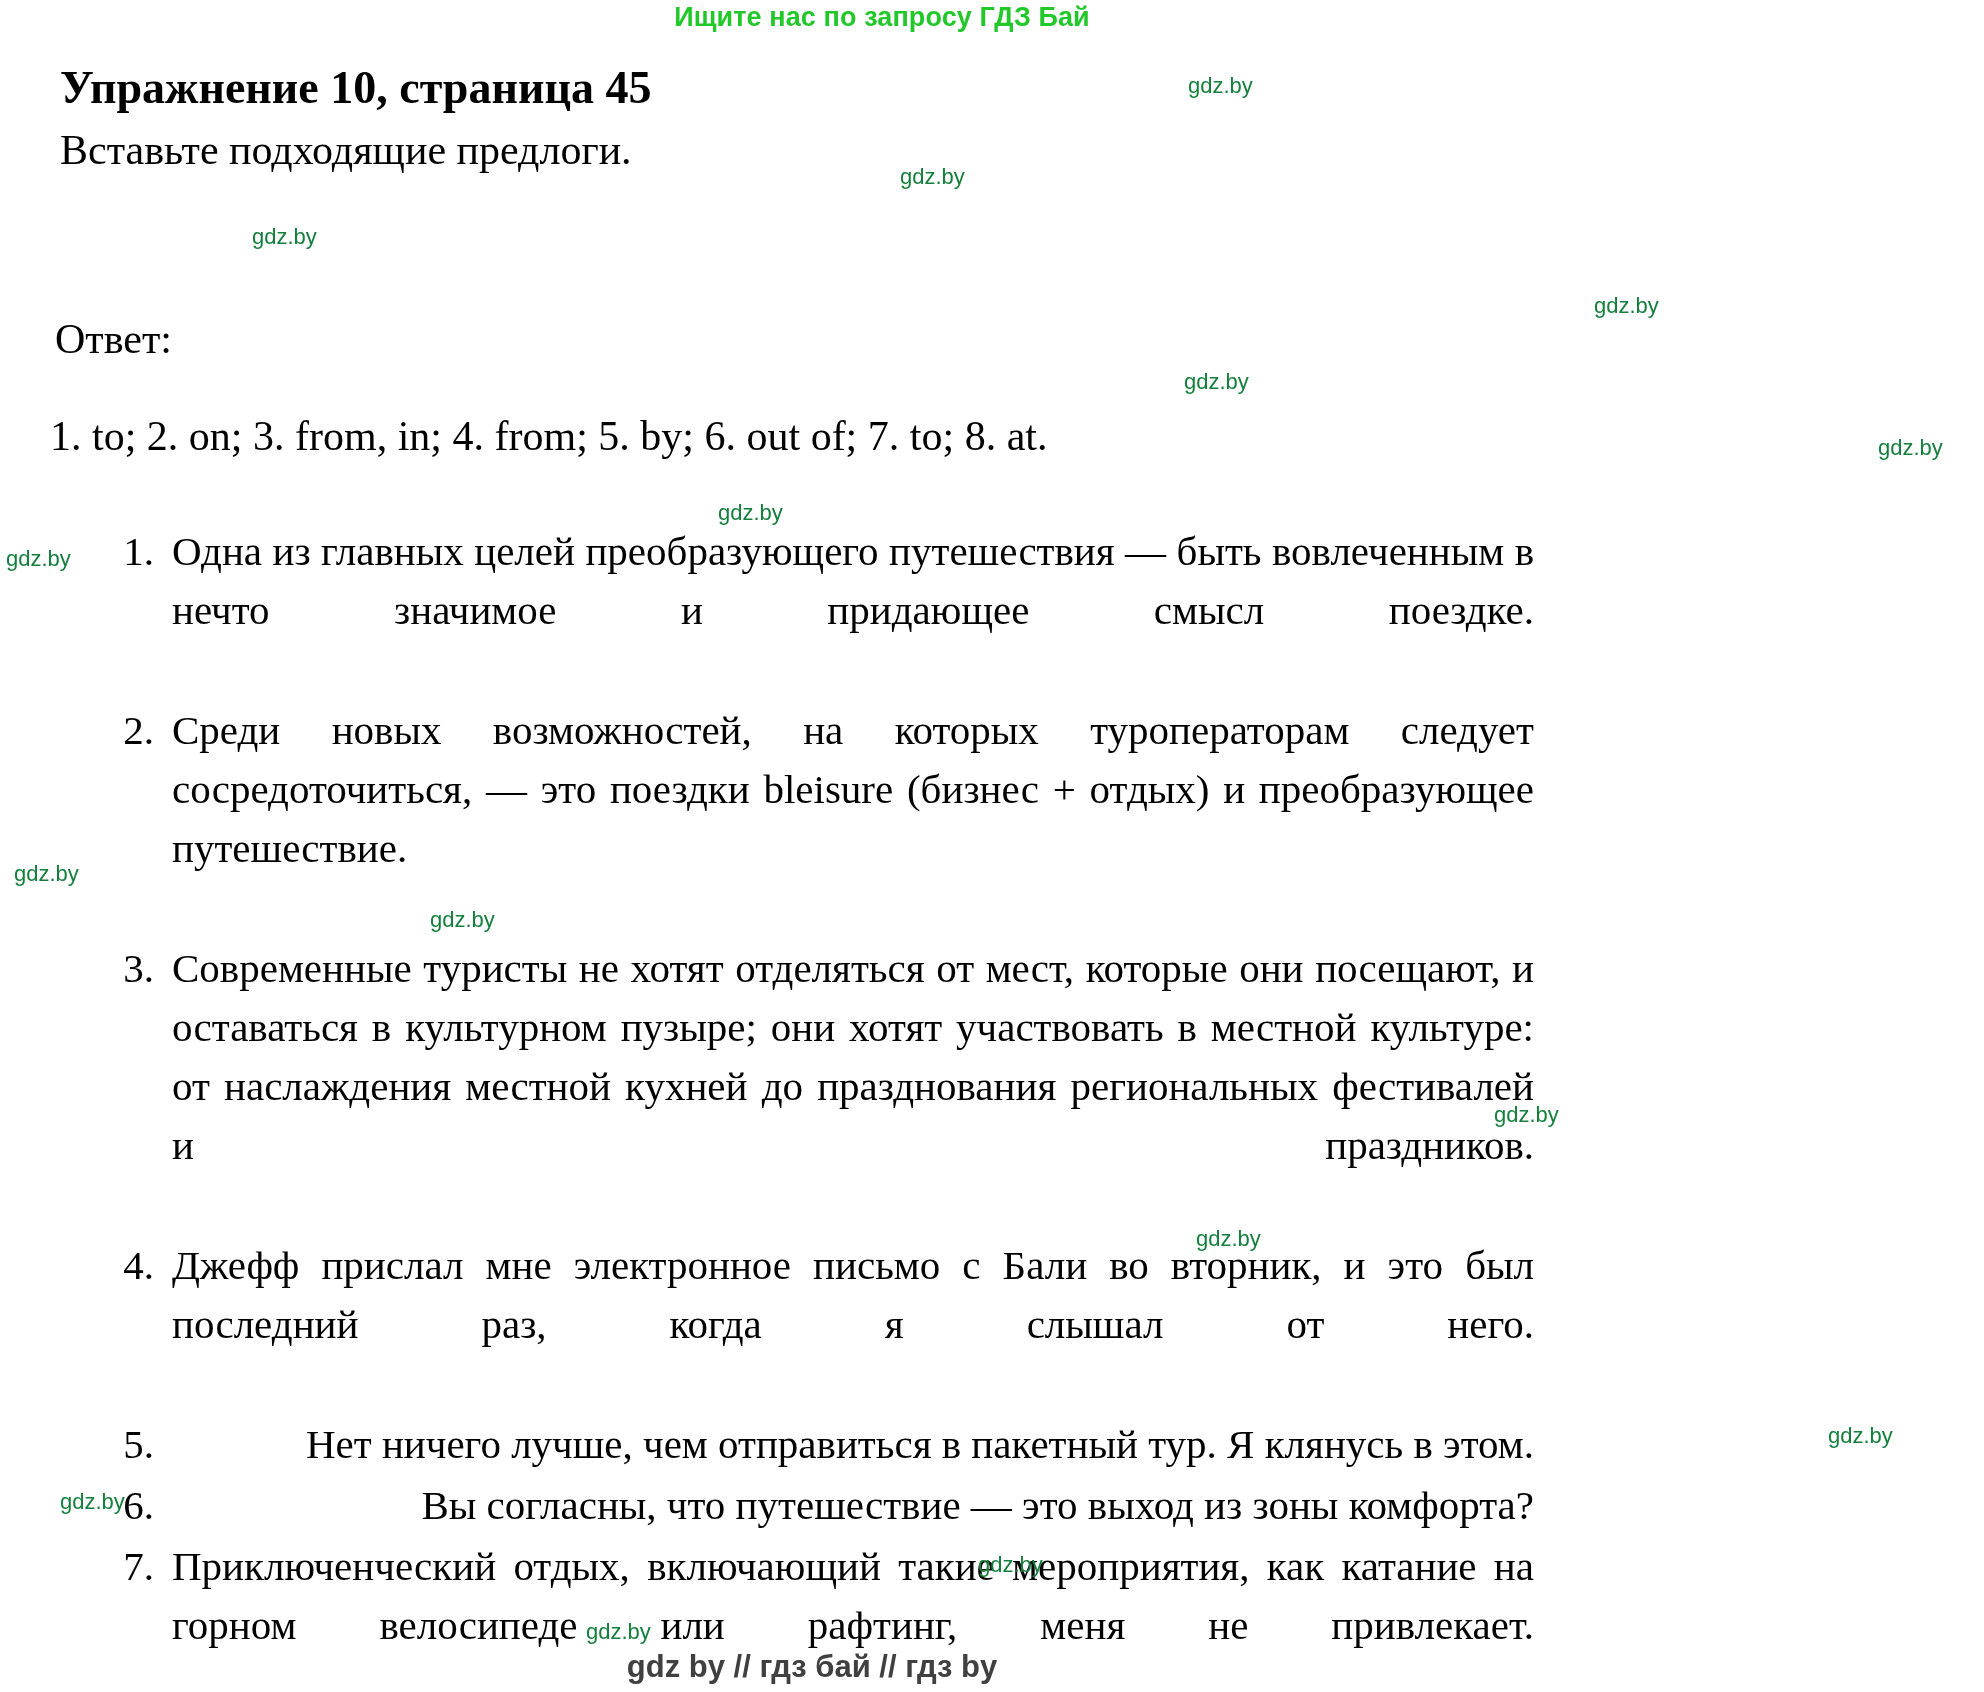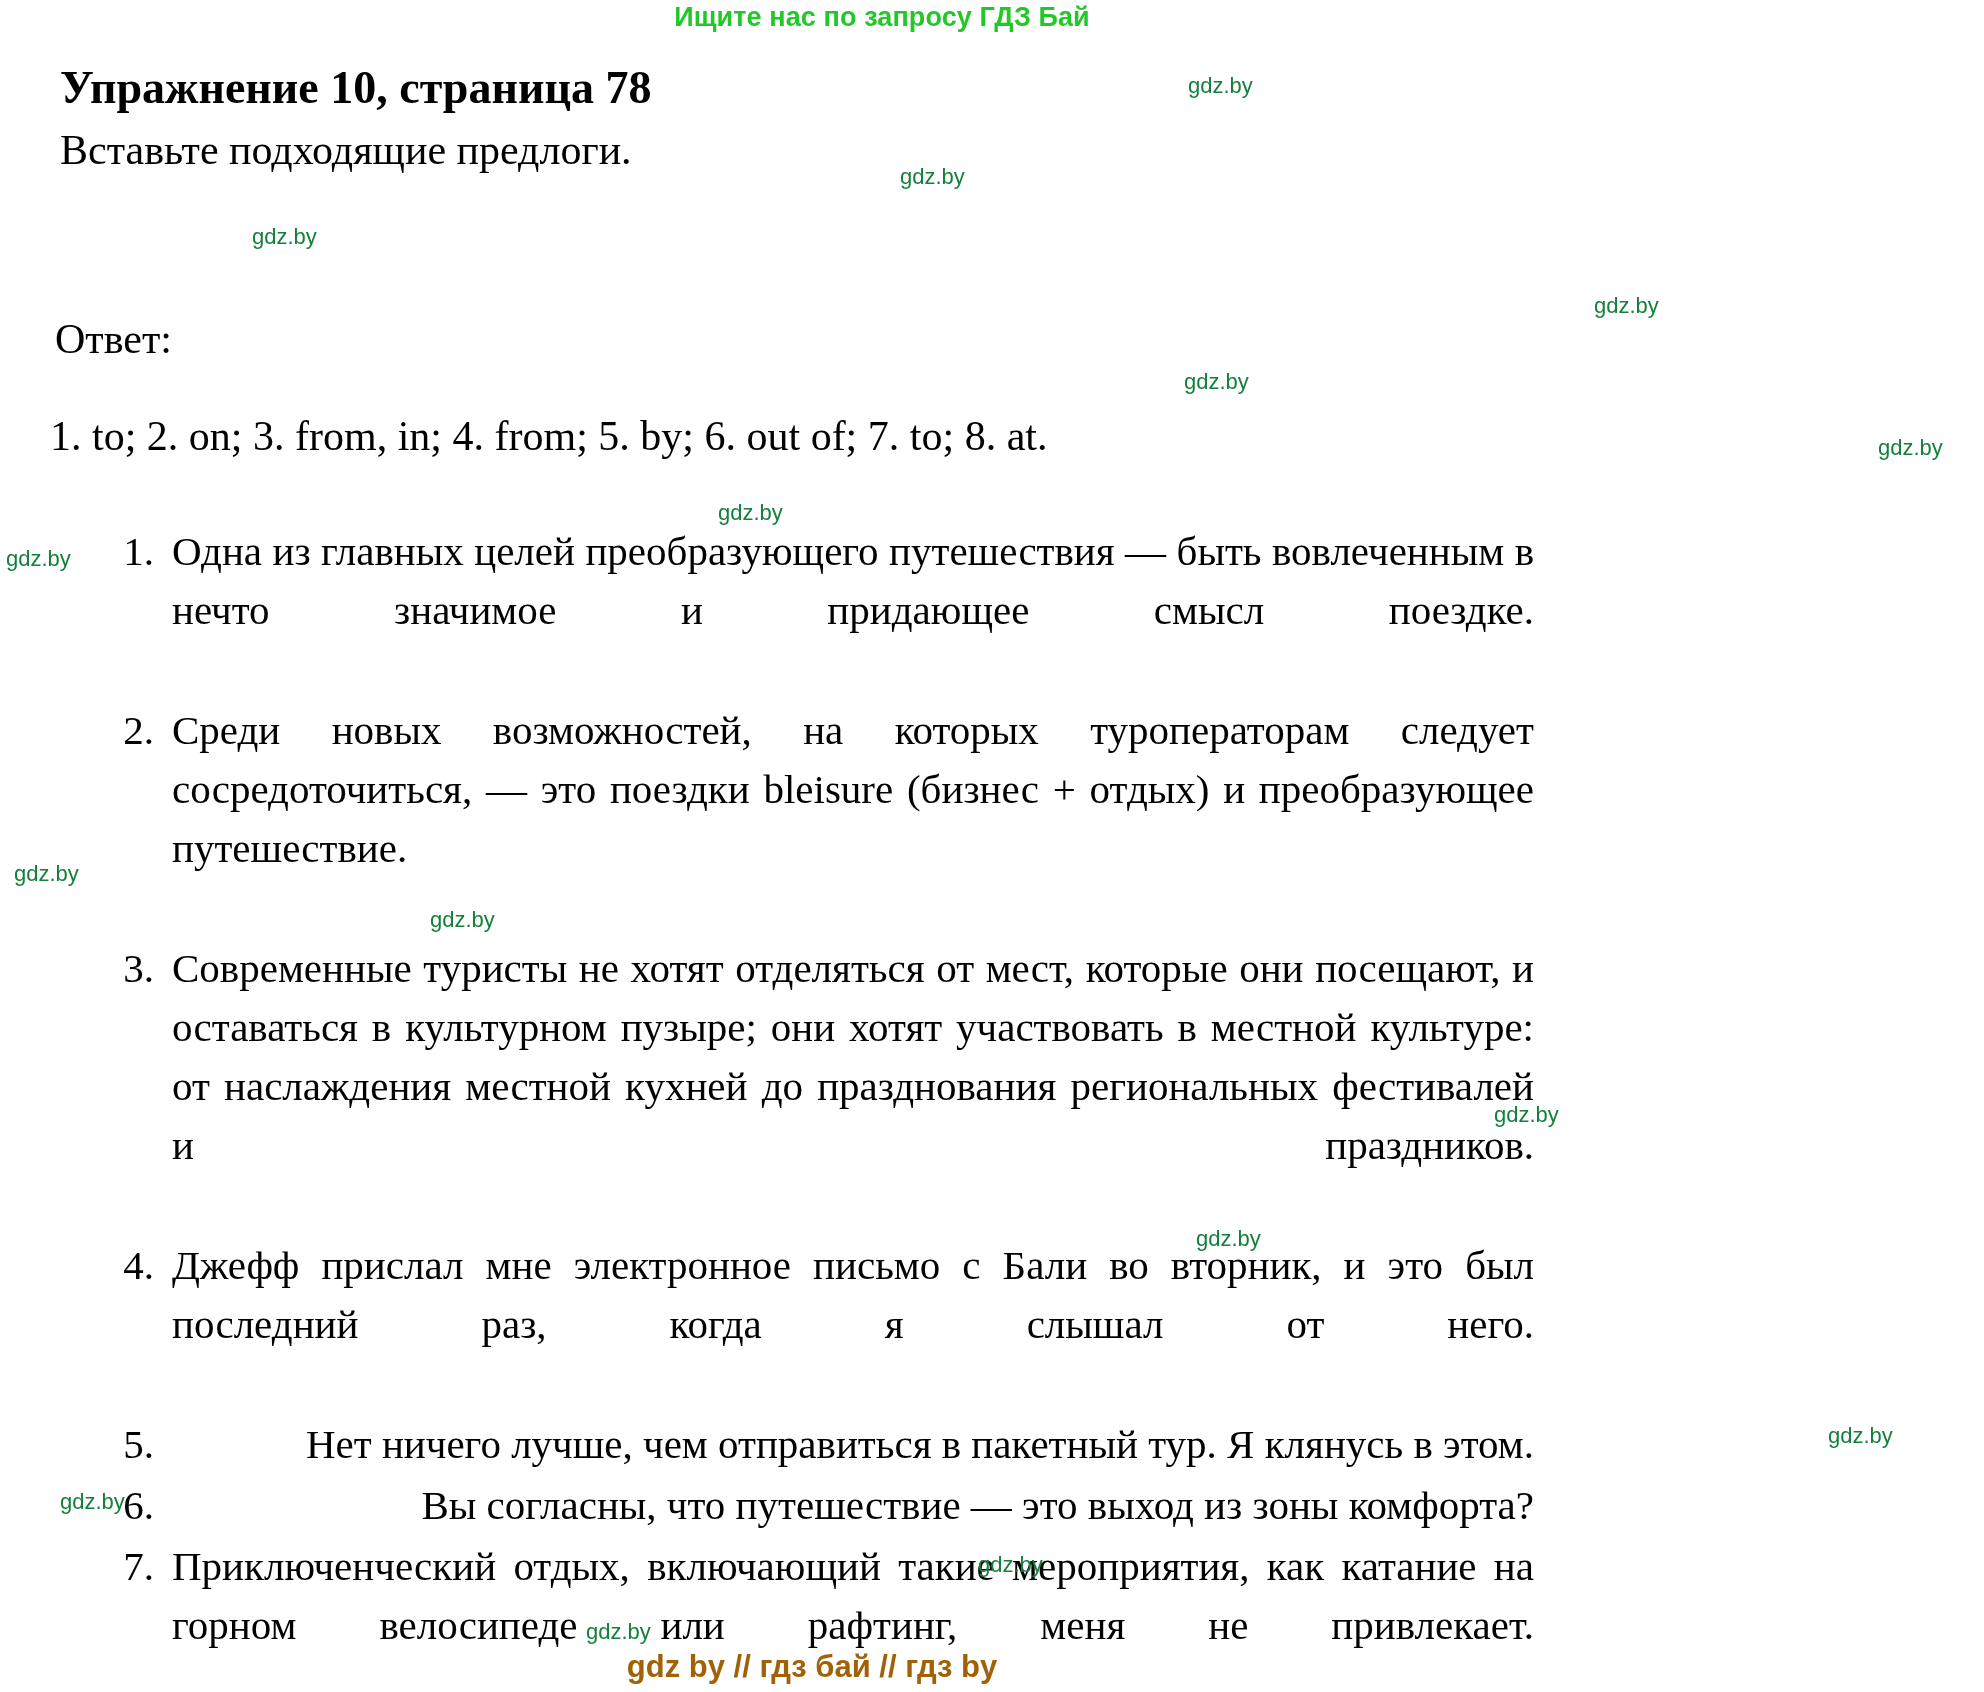--- a/index.html
+++ b/index.html
@@ -135,38 +135,38 @@
   .footer {
     position: absolute;
     left: 0;
     top: 1648px;
     width: 1984px;
     text-align: center;
     font-family: "Liberation Sans", sans-serif;
     font-weight: bold;
     font-size: 31px;
     line-height: 38px;
-    color: #a16207;
+    color: #404040;
     white-space: nowrap;
   }
   .footer .footer-inner {
     display: inline-block;
     transform: translateX(-180px);
   }
 </style>
 </head>
 <body>
 
 <div class="page">
 
   <div class="promo-bar">
     <span class="promo-inner">Ищите нас по запросу ГДЗ Бай</span>
   </div>
 
-  <div class="ex-title">Упражнение 10, страница 78</div>
+  <div class="ex-title">Упражнение 10, страница 45</div>
   <div class="task-line">Вставьте подходящие предлоги.</div>
   <div class="answer-label">Ответ:</div>
   <div class="answer-key">1. to; 2. on; 3. from, in; 4. from; 5. by; 6. out of; 7. to; 8. at.</div>
 
   <div class="trans-list">
 
     <div class="trans-item">
       <span class="num">1.</span>
       <span class="body">Одна из главных целей преобразующего путешествия — быть вовлеченным в нечто значимое и придающее смысл поездке.</span>
     </div>

